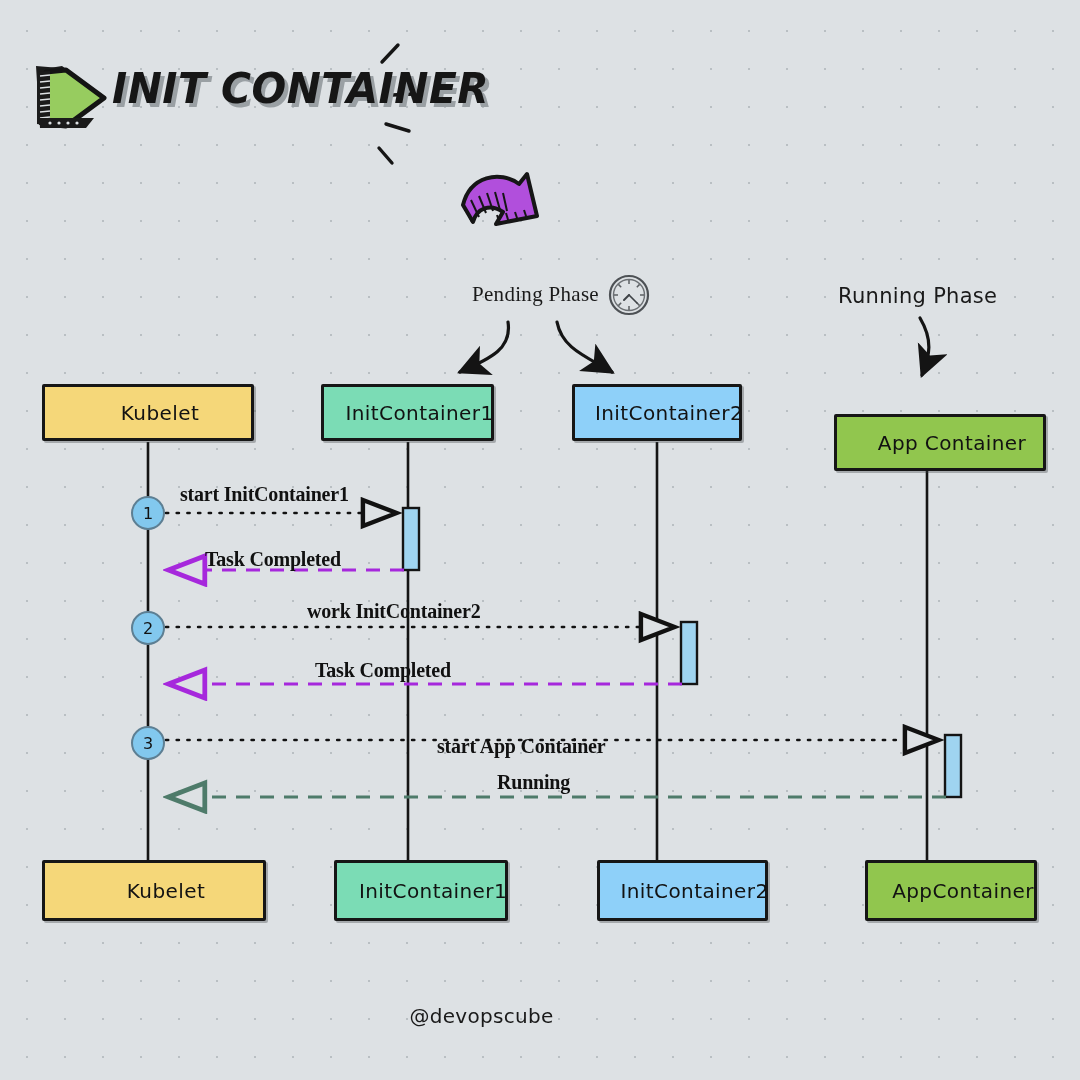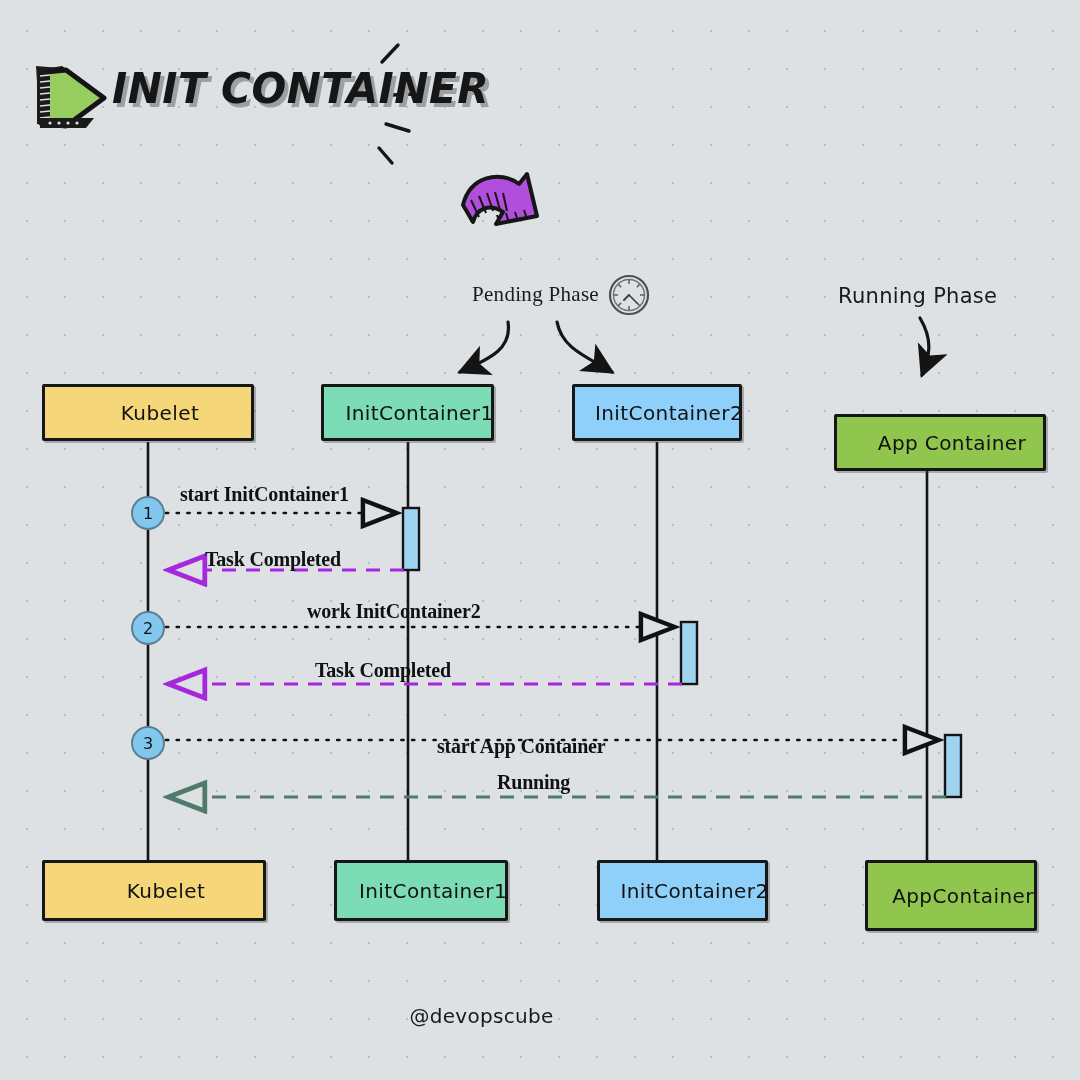--- a/index.html
+++ b/index.html
@@ -255,21 +255,21 @@
 
   <div class="pbox" style="left:42px; top:860px; width:224px; height:61px; background:#F5D779;">
     <span>Kubelet</span>
   </div>
   <div class="pbox" style="left:334px; top:860px; width:174px; height:61px; background:#7BDCB5;">
     <span>InitContainer1</span>
   </div>
   <div class="pbox" style="left:597px; top:860px; width:171px; height:61px; background:#8ED0F9;">
     <span>InitContainer2</span>
   </div>
-  <div class="pbox" style="left:865px; top:860px; width:172px; height:71px; background:#91C64E;">
+  <div class="pbox" style="left:865px; top:860px; width:172px; height:61px; background:#91C64E;">
     <span>AppContainer</span>
   </div>
 
   <div class="msg-label" style="left:180px; top:483px;">start InitContainer1</div>
   <div class="msg-label" style="left:205px; top:548px;">Task Completed</div>
   <div class="msg-label" style="left:307px; top:600px;">work InitContainer2</div>
   <div class="msg-label" style="left:315px; top:659px;">Task Completed</div>
   <div class="msg-label" style="left:437px; top:713px;margin-top:22px;">start App Container</div>
   <div class="msg-label" style="left:497px; top:771px;">Running</div>
 

